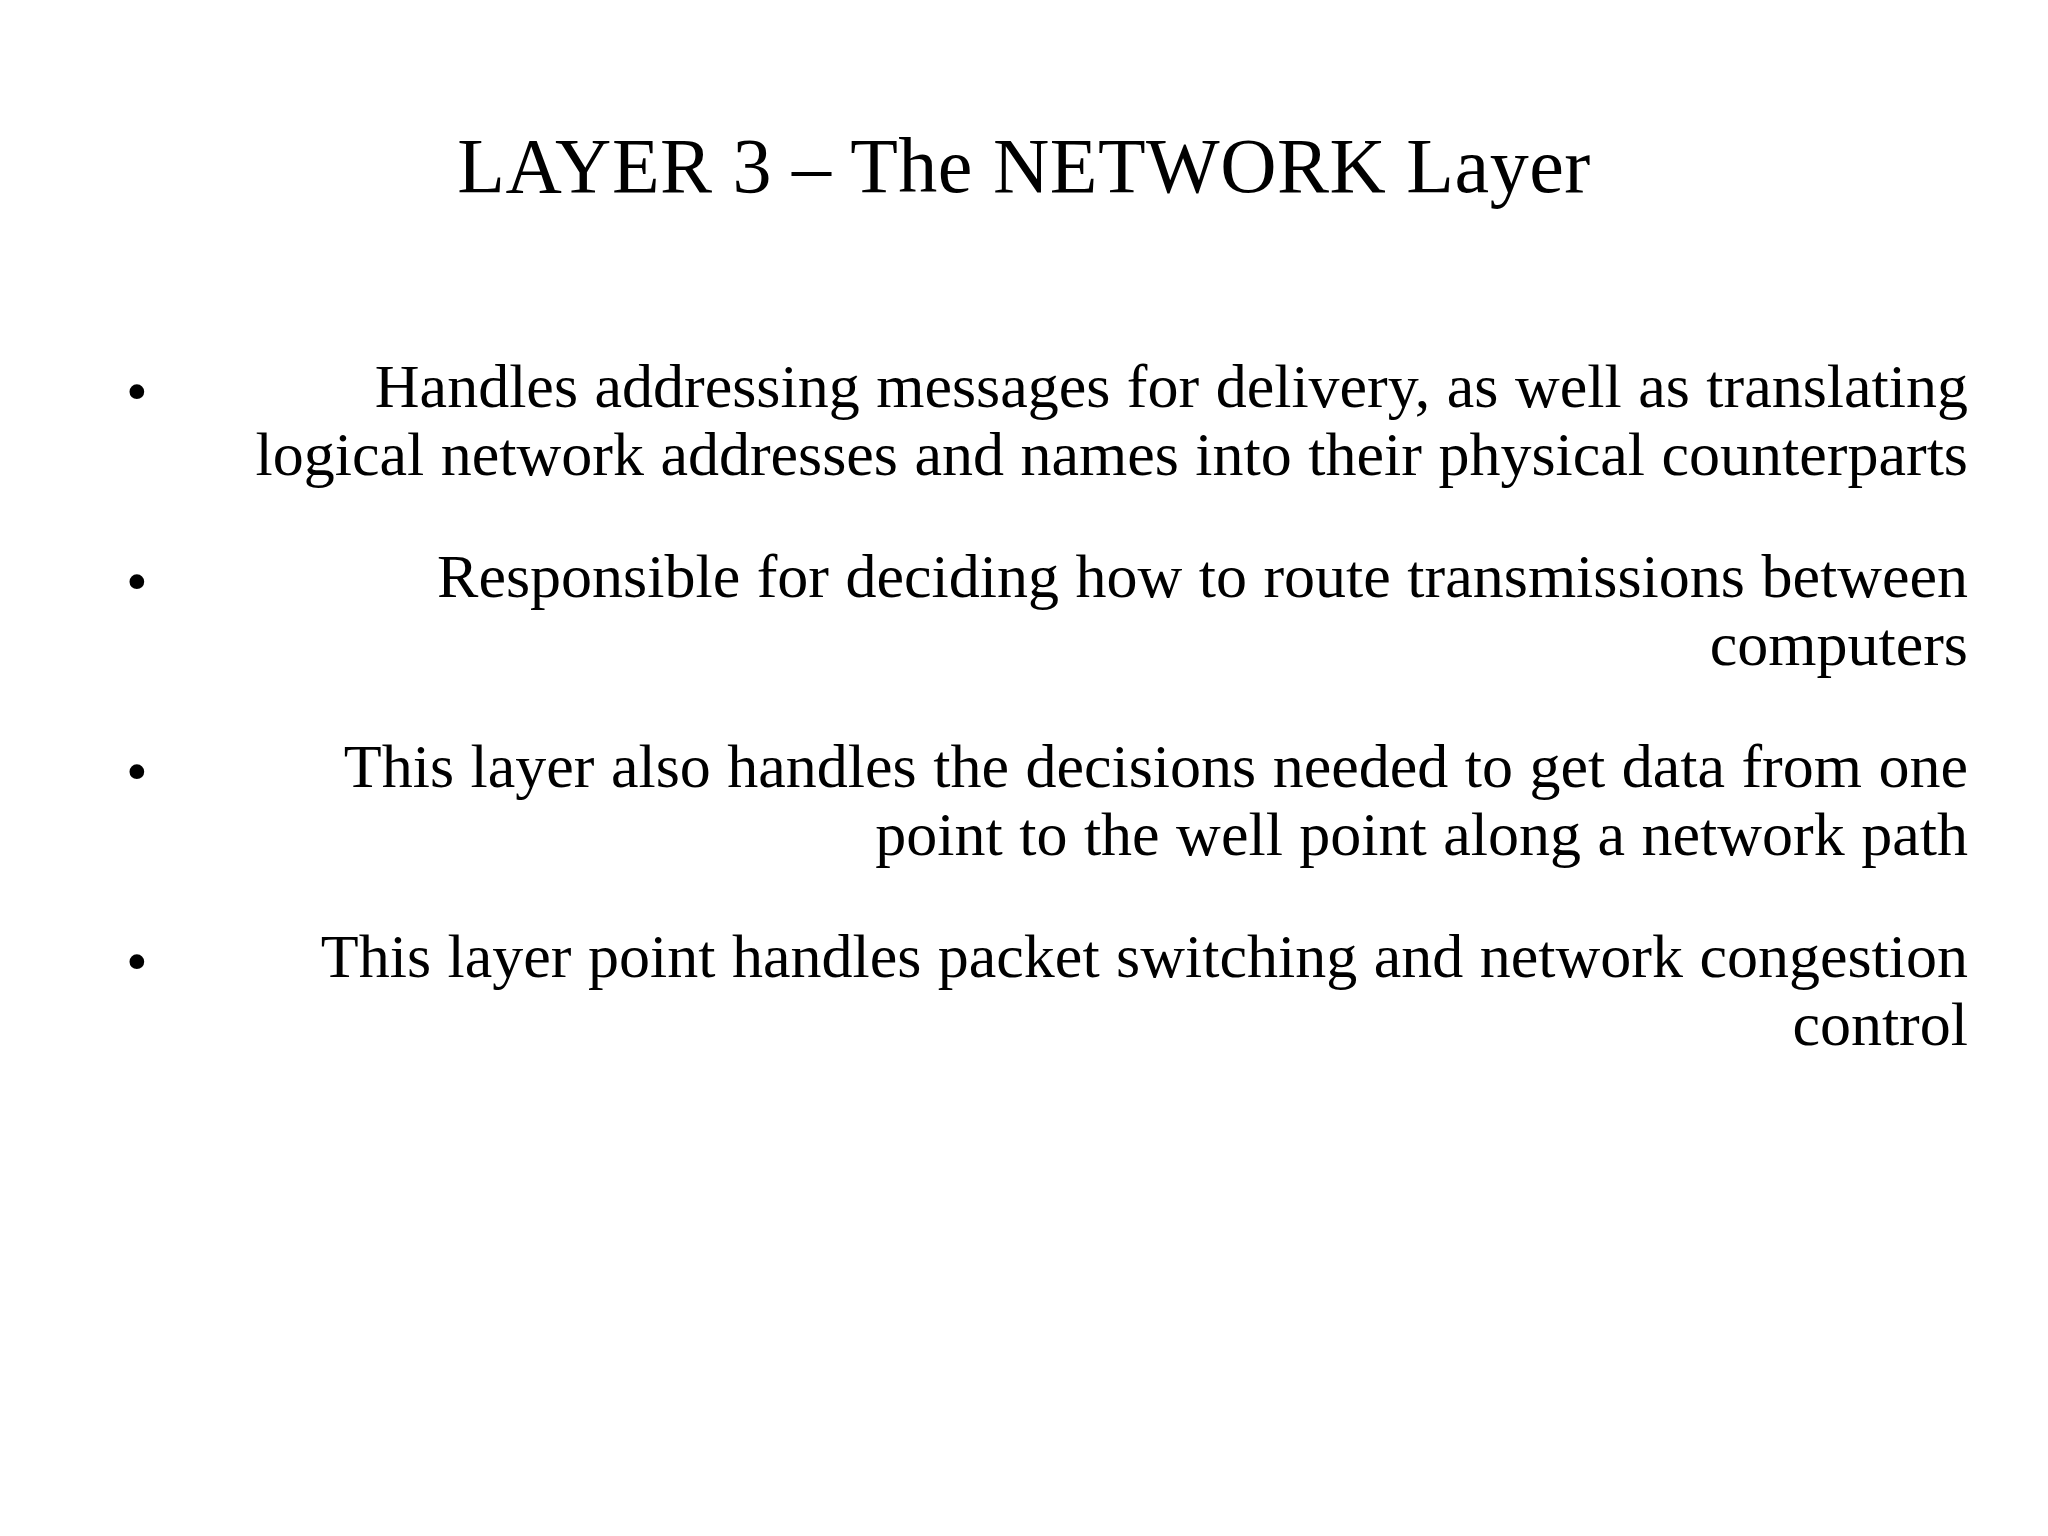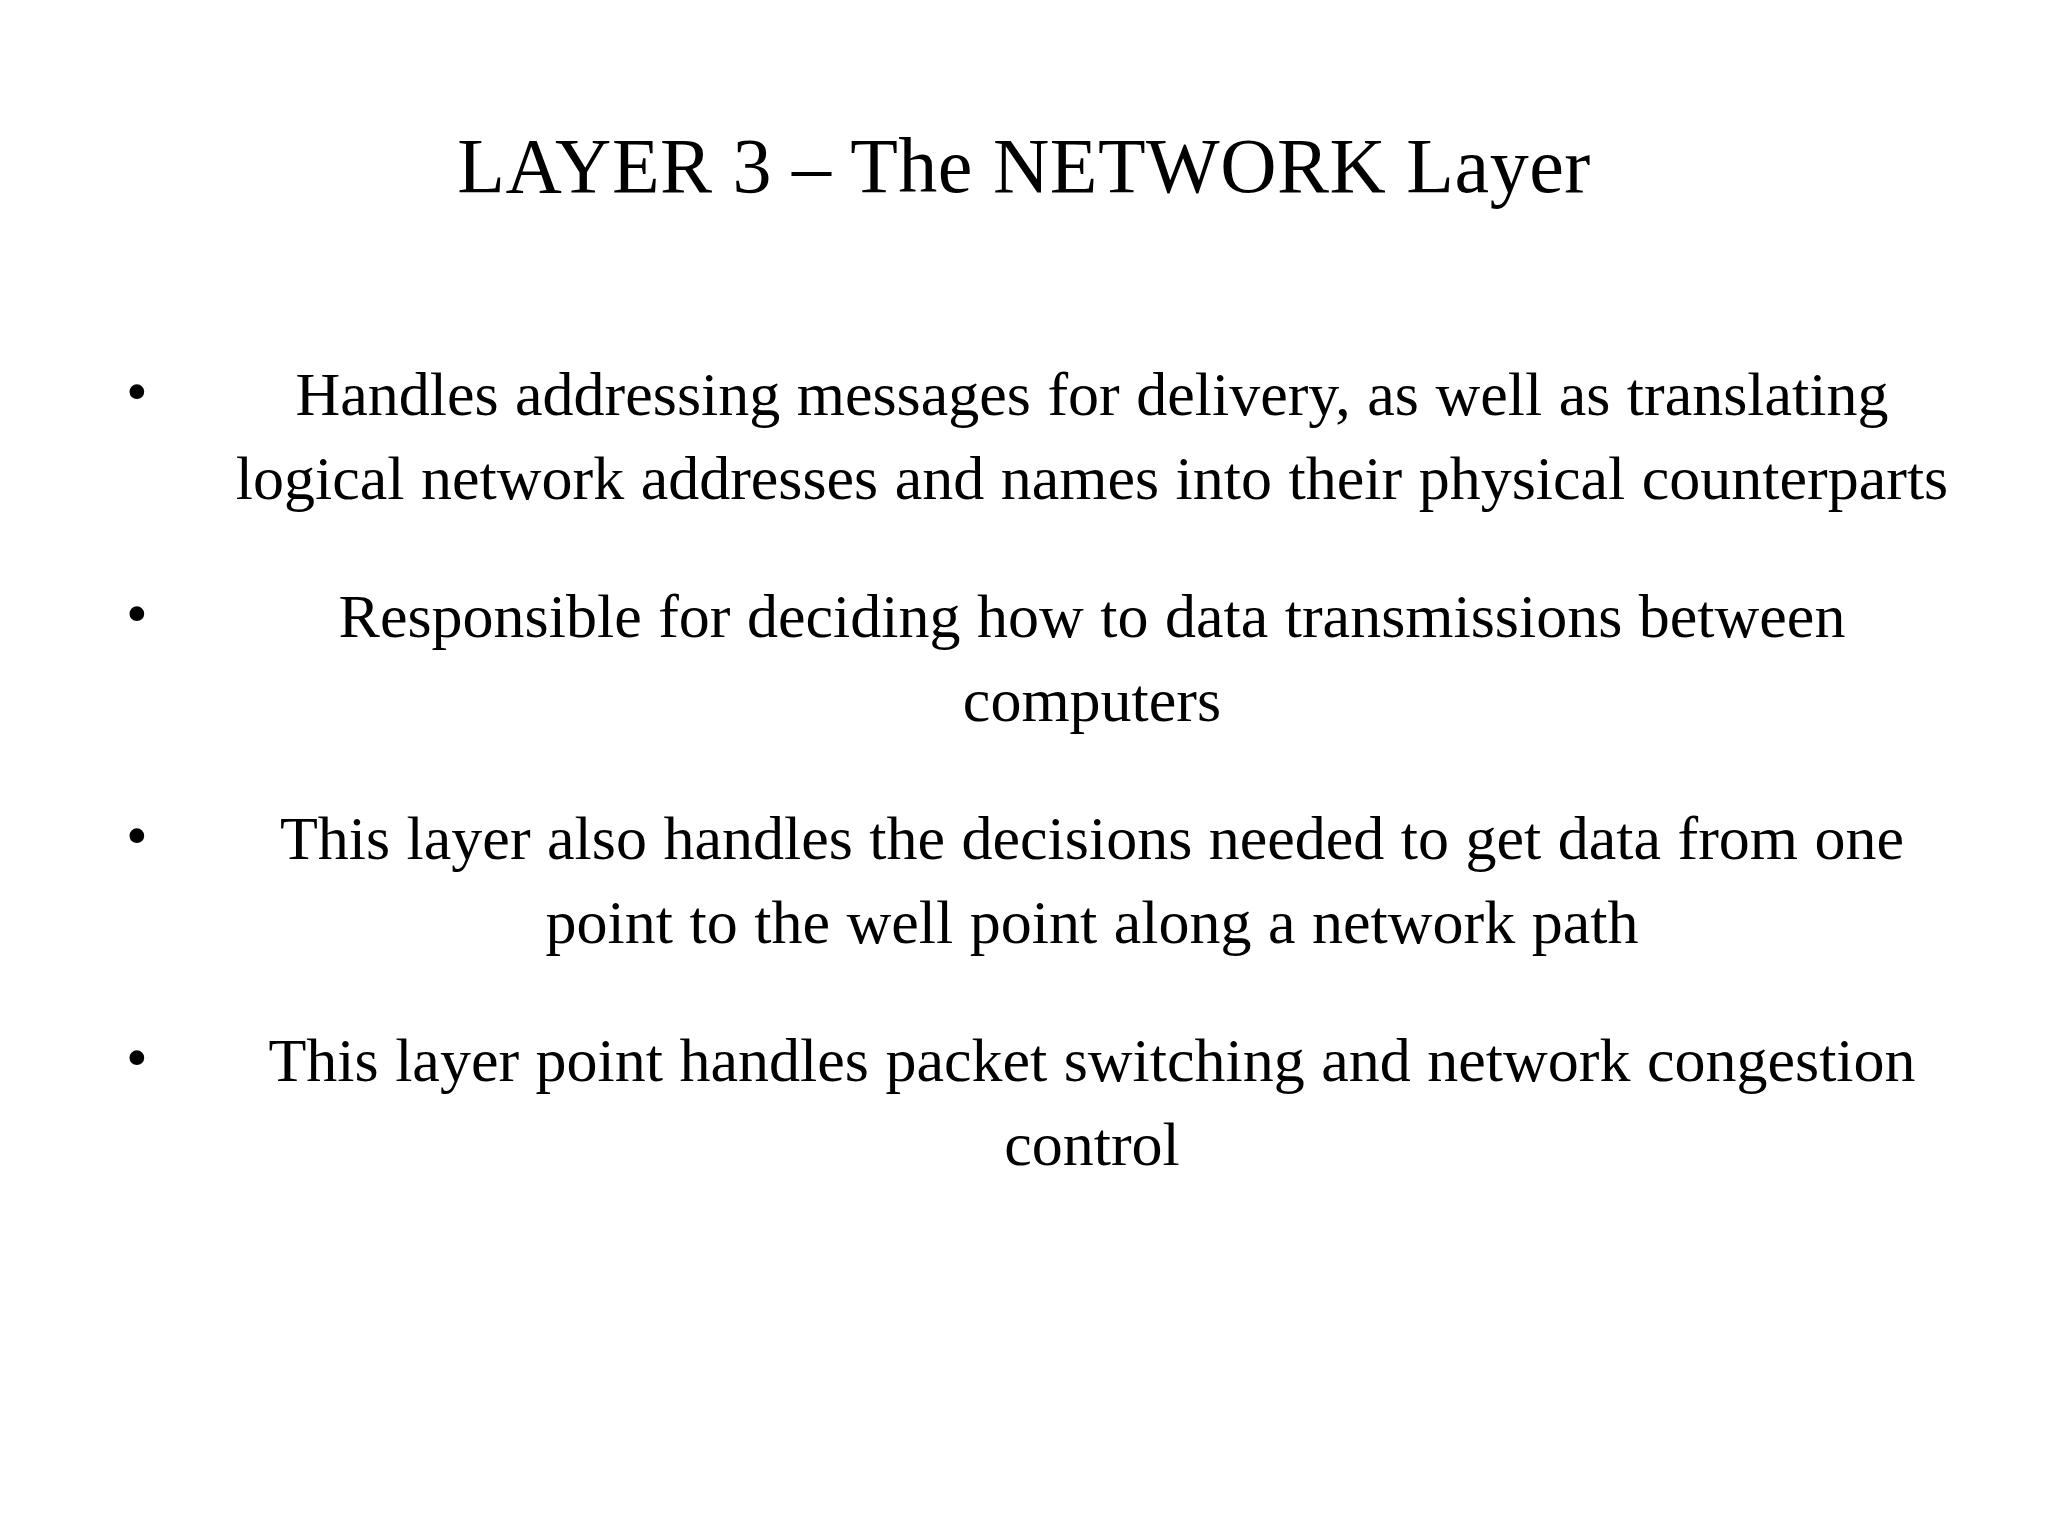--- a/index.html
+++ b/index.html
@@ -69,24 +69,24 @@
     padding-left: 18px;
     box-sizing: border-box;
     color: #000000;
     font-family: "Liberation Serif", "DejaVu Serif", serif;
   }
 
   .bullet-text {
     flex: 1 1 auto;
     font-family: "Liberation Serif", "DejaVu Serif", serif;
     font-size: 62px;
-    line-height: 84px;
+    line-height: 68px;
     color: #000000;
     max-width: 1760px;
-    text-align: center;
+    text-align: right;
     word-spacing: 1px;
   }
 </style>
 </head>
 <body>
 
 <div class="slide">
 
   <div class="title-block">
     <h1 class="slide-title">LAYER 3 – The NETWORK Layer</h1>
@@ -94,21 +94,21 @@
 
   <div class="body-block">
 
     <div class="bullet-item">
       <span class="bullet-marker">•</span>
       <span class="bullet-text">Handles addressing messages for delivery, as well as translating logical network addresses and names into their physical counterparts</span>
     </div>
 
     <div class="bullet-item">
       <span class="bullet-marker">•</span>
-      <span class="bullet-text">Responsible for deciding how to data transmissions between computers</span>
+      <span class="bullet-text">Responsible for deciding how to route transmissions between computers</span>
     </div>
 
     <div class="bullet-item">
       <span class="bullet-marker">•</span>
       <span class="bullet-text">This layer also handles the decisions needed to get data from one point to the well point along a network path</span>
     </div>
 
     <div class="bullet-item">
       <span class="bullet-marker">•</span>
       <span class="bullet-text">This layer point handles packet switching and network congestion control</span>

